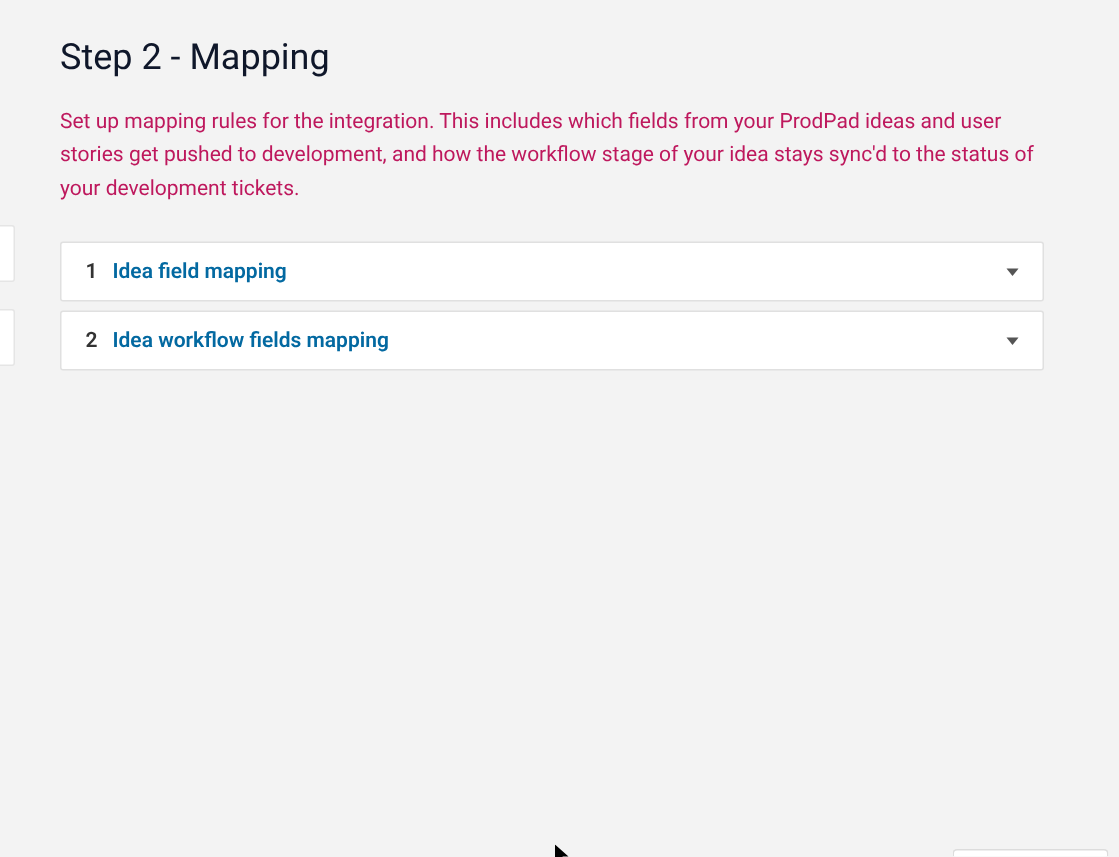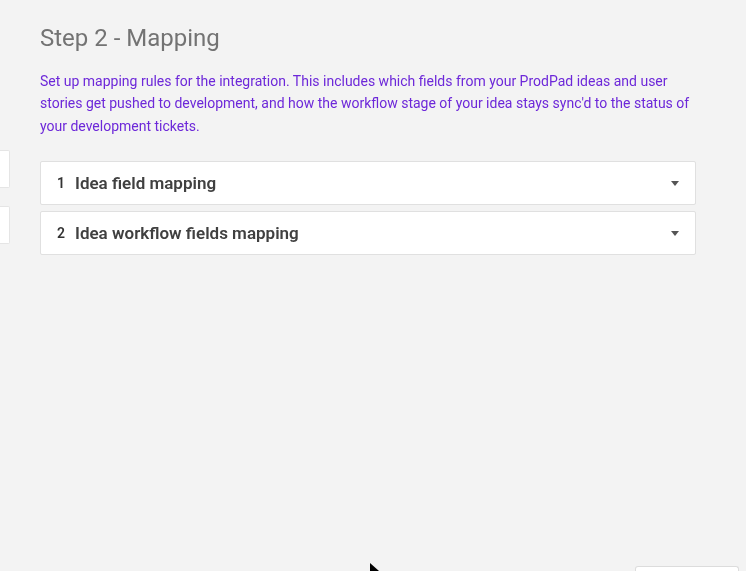--- a/index.html
+++ b/index.html
@@ -15,27 +15,27 @@
       height: 571px;
       overflow: hidden;
     }
     .container {
       padding: 24px 24px 24px 40px;
       max-width: 720px;
     }
     .page-title {
       font-size: 24px;
       font-weight: 400;
-      color: #737373;
+      color: #0f172a;
       margin-bottom: 18px;
     }
     .description {
       font-size: 14px;
       line-height: 1.6;
-      color: #6d28d9;
+      color: #be185d;
       margin-bottom: 24px;
     }
     .accordion-list {
       display: flex;
       flex-direction: column;
       gap: 6px;
     }
     .accordion-item {
       background-color: #ffffff;
       border: 1px solid #e0e0e0;
@@ -50,23 +50,23 @@
       display: flex;
       align-items: center;
       gap: 10px;
     }
     .accordion-number {
       font-size: 14px;
       font-weight: 600;
       color: #333;
     }
     .accordion-label {
-      font-size: 17px;
+      font-size: 14px;
       font-weight: 600;
-      color: #404040;
+      color: #0369a1;
     }
     .chevron-icon {
       width: 0;
       height: 0;
       border-left: 4px solid transparent;
       border-right: 4px solid transparent;
       border-top: 5px solid #555;
     }
     .side-tab {
       position: absolute;

